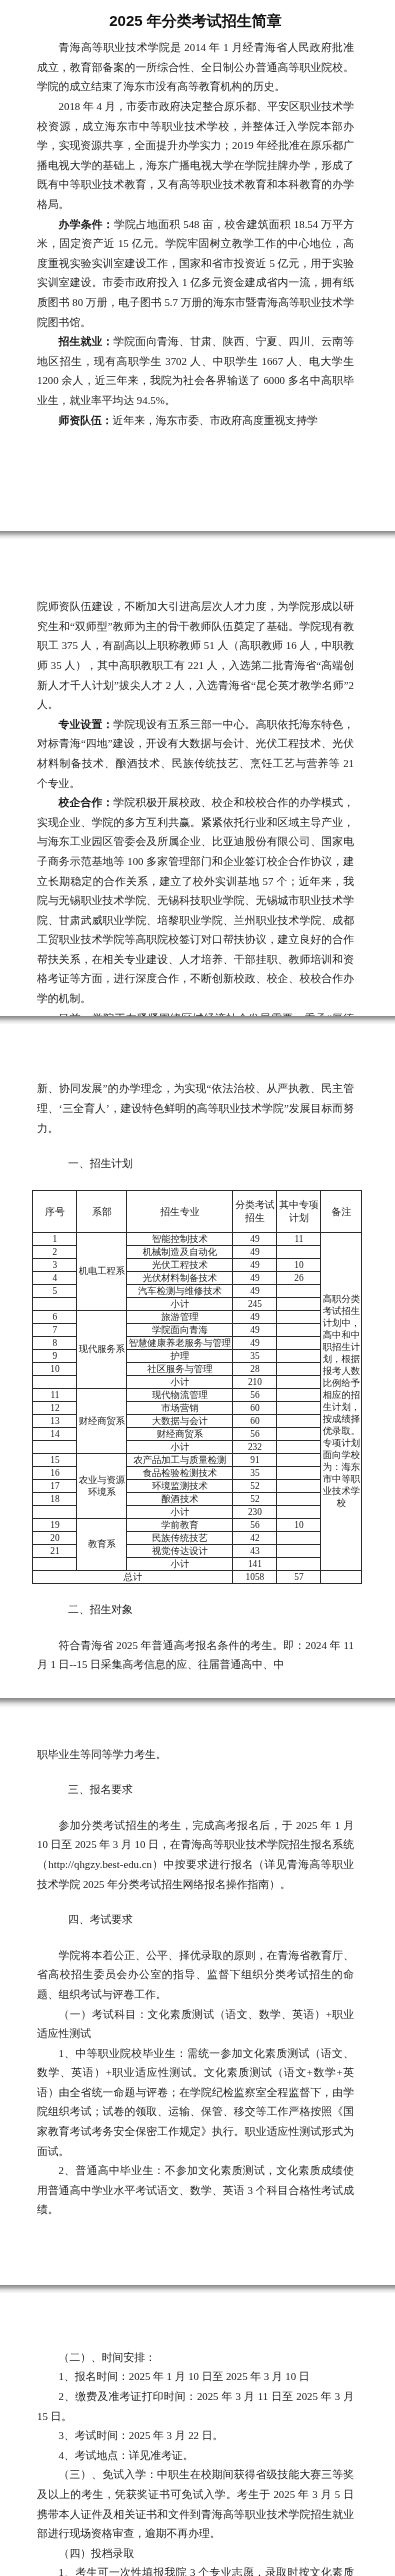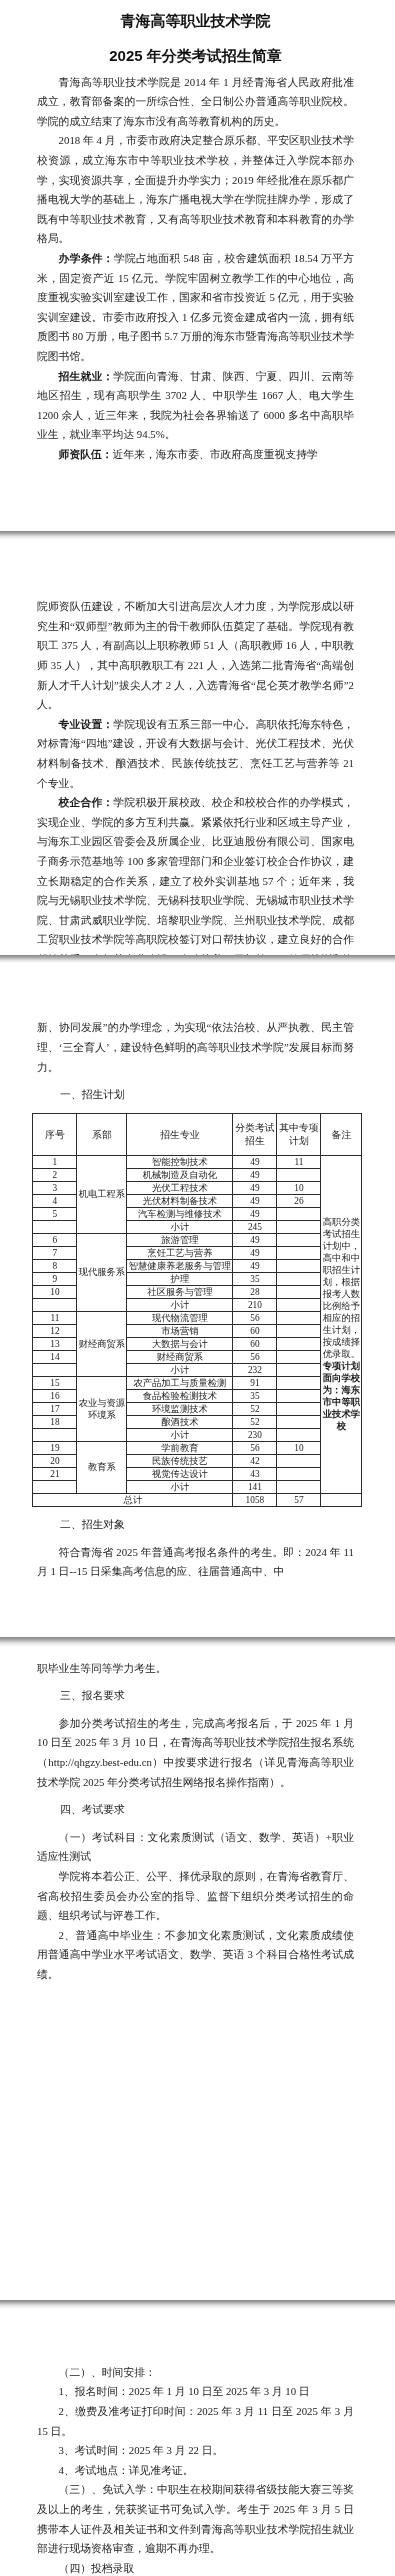--- a/index.html
+++ b/index.html
@@ -1,42 +1,41 @@
 <!DOCTYPE html>
 <html style="font-size:8.2px"><head>
 <meta charset="utf-8">
 <style>
   html,body{margin:0;padding:0;background:#ffffff;}
   body{width:395px;font-family:"Liberation Serif","DejaVu Serif",serif;color:#1c1c1c;}
   #doc{width:395px;}
   .page{box-sizing:border-box;background:#fff;overflow:hidden;padding-left:37px;padding-right:41px;}
   .pg1{height:531px;padding-top:9.3px;}
-  .pg2{height:416px;padding-top:58px;}
+  .pg2{height:477px;padding-top:58px;}
   .pg3{height:674px;padding-top:55px;}
-  .pg4{height:654px;padding-top:13px;}
+  .pg4{height:578px;padding-top:38px;}
   .pg5{height:578px;padding-top:55px;}
   .brk{height:8.2px;background:linear-gradient(#878787 0%,#a9a9a9 30%,#e2e2e2 65%,#f9f9f9 100%);}
   .doc-title{margin:0 0 10.3px;text-align:center;font-family:"Liberation Sans","DejaVu Sans",sans-serif;font-weight:700;font-size:15px;line-height:24px;color:#111;}
   .title2{margin-bottom:5px;}
   .para{margin:0;font-size:10.8px;line-height:19.6px;text-align:justify;}
   .indent{text-indent:2em;}
-  .sec-h{margin:8px;font-size:10.8px;line-height:19.6px;font-weight:400;text-indent:1.4em;}
+  .sec-h{margin:16px;font-size:10.8px;line-height:19.6px;font-weight:400;text-indent:1.4em;}
   .lead{font-weight:700;font-family:"Liberation Sans","DejaVu Sans",sans-serif;}
   .plan-table{border-collapse:collapse;table-layout:fixed;width:328px;margin:3.1px 0 4.1px -4.6px;}
   .plan-table th,.plan-table td{border:0.5px solid #2b2b2b;text-align:center;font-weight:400;padding:0 1px;font-size:9.3px;line-height:12px;}
   .plan-table th{font-size:9.8px;line-height:13.4px;padding:7.2px 1px;}
   .remark-cell{vertical-align:middle;text-align:left;padding:1px 2.1px;font-size:9.3px;line-height:12.4px;}
-  .remark-bold{font-weight:700;font-family:"Liberation Sans","DejaVu Sans",sans-serif;}
+  .remark-bold{font-weight:400;font-family:"Liberation Sans","DejaVu Sans",sans-serif;}
 </style>
 </head>
 <body>
 
 <div id="doc">
   <div class="page pg1">
-      <div class="doc-title">青海高等职业技术学院</div>
       <div class="doc-title title2">2025 年分类考试招生简章</div>
       <p class="para indent">青海高等职业技术学院是 2014 年 1 月经青海省人民政府批准成立，教育部备案的一所综合性、全日制公办普通高等职业院校。学院的成立结束了海东市没有高等教育机构的历史。</p>
       <p class="para indent">2018 年 4 月，市委市政府决定整合原乐都、平安区职业技术学校资源，成立海东市中等职业技术学校，并整体迁入学院本部办学，实现资源共享，全面提升办学实力；2019 年经批准在原乐都广播电视大学的基础上，海东广播电视大学在学院挂牌办学，形成了既有中等职业技术教育，又有高等职业技术教育和本科教育的办学格局。</p>
       <p class="para indent"><span class="lead">办学条件：</span><span>学院占地面积 548 亩，校舍建筑面积 18.54 万平方米，固定资产近 15 亿元。学院牢固树立教学工作的中心地位，高度重视实验实训室建设工作，国家和省市投资近 5 亿元，用于实验实训室建设。市委市政府投入 1 亿多元资金建成省内一流，拥有纸质图书 80 万册，电子图书 5.7 万册的海东市暨青海高等职业技术学院图书馆。</span></p>
       <p class="para indent"><span class="lead">招生就业：</span><span>学院面向青海、甘肃、陕西、宁夏、四川、云南等地区招生，现有高职学生 3702 人、中职学生 1667 人、电大学生 1200 余人，近三年来，我院为社会各界输送了 6000 多名中高职毕业生，就业率平均达 94.5%。</span></p>
       <p class="para indent"><span class="lead">师资队伍：</span><span>近年来，海东市委、市政府高度重视支持学</span></p>
     </div>
   <div class="brk"></div>
   <div class="page pg2">
       <p class="para">院师资队伍建设，不断加大引进高层次人才力度，为学院形成以研究生和“双师型”教师为主的骨干教师队伍奠定了基础。学院现有教职工 375 人，有副高以上职称教师 51 人（高职教师 16 人，中职教师 35 人），其中高职教职工有 221 人，入选第二批青海省“高端创新人才千人计划”拔尖人才 2 人，入选青海省“昆仑英才教学名师”2 人。</p>
@@ -108,21 +107,21 @@
           </tr>
           <tr>
             <td>6</td>
             <td rowspan="6">现代服务系</td>
             <td>旅游管理</td>
             <td>49</td>
             <td></td>
           </tr>
           <tr>
             <td>7</td>
-            <td>烹饪工艺与营养</td>
+            <td>学院面向青海</td>
             <td>49</td>
             <td></td>
           </tr>
           <tr>
             <td>8</td>
             <td>智慧健康养老服务与管理</td>
             <td>49</td>
             <td></td>
           </tr>
           <tr>
@@ -240,22 +239,23 @@
       </table>
       <h3 class="sec-h">二、招生对象</h3>
       <p class="para indent">符合青海省 2025 年普通高考报名条件的考生。即：2024 年 11 月 1 日--15 日采集高考信息的应、往届普通高中、中</p>
     </div>
   <div class="brk"></div>
   <div class="page pg4">
       <p class="para">职毕业生等同等学力考生。</p>
       <h3 class="sec-h">三、报名要求</h3>
       <p class="para indent">参加分类考试招生的考生，完成高考报名后，于 2025 年 1 月 10 日至 2025 年 3 月 10 日，在青海高等职业技术学院招生报名系统（http://qhgzy.best-edu.cn）中按要求进行报名（详见青海高等职业技术学院 2025 年分类考试招生网络报名操作指南）。</p>
       <h3 class="sec-h">四、考试要求</h3>
+      <p class="para indent">学院将本着公正、公平、择优录取的原则，在青海省教育厅、省高校招生委员会办公室的指导、监督下组织分类考试招生的命题、组织考试与评卷工作。</p>
       <p class="para indent">（一）考试科目：文化素质测试（语文、数学、英语）+职业适应性测试</p>
-      <p class="para indent">学院将本着公正、公平、择优录取的原则，在青海省教育厅、省高校招生委员会办公室的指导、监督下组织分类考试招生的命题、组织考试与评卷工作。</p>
+      <p class="para indent">1、中等职业院校毕业生：需统一参加文化素质测试（语文、数学、英语）+职业适应性测试。文化素质测试（语文+数学+英语）由全省统一命题与评卷；在学院纪检监察室全程监督下，由学院组织考试；试卷的领取、运输、保管、移交等工作严格按照《国家教育考试考务安全保密工作规定》执行。职业适应性测试形式为面试。</p>
       <p class="para indent">2、普通高中毕业生：不参加文化素质测试，文化素质成绩使用普通高中学业水平考试语文、数学、英语 3 个科目合格性考试成绩。</p>
     </div>
   <div class="brk"></div>
   <div class="page pg5">
       <p class="para indent">（二）、时间安排：</p>
       <p class="para indent">1、报名时间：2025 年 1 月 10 日至 2025 年 3 月 10 日</p>
       <p class="para indent">2、缴费及准考证打印时间：2025 年 3 月 11 日至 2025 年 3 月 15 日。</p>
       <p class="para indent">3、考试时间：2025 年 3 月 22 日。</p>
       <p class="para indent">4、考试地点：详见准考证。</p>
       <p class="para indent">（三）、免试入学：中职生在校期间获得省级技能大赛三等奖及以上的考生，凭获奖证书可免试入学。考生于 2025 年 3 月 5 日携带本人证件及相关证书和文件到青海高等职业技术学院招生就业部进行现场资格审查，逾期不再办理。</p>

